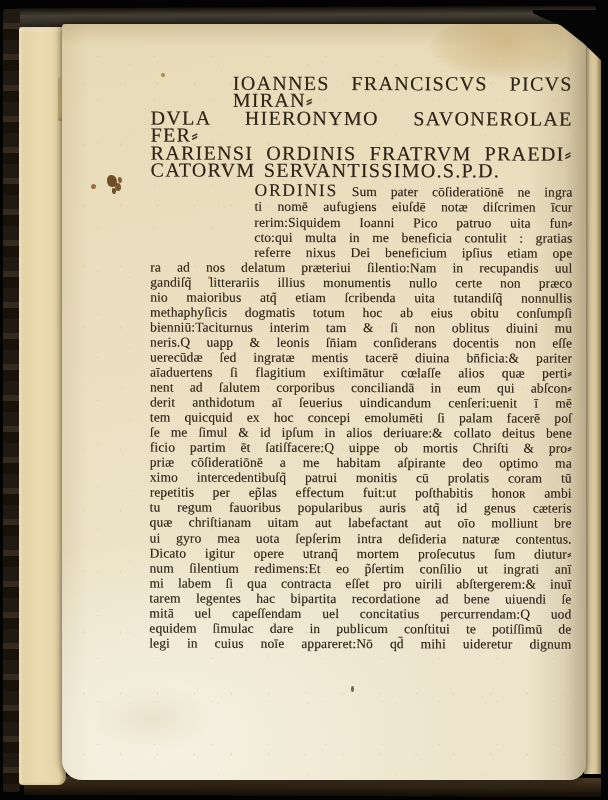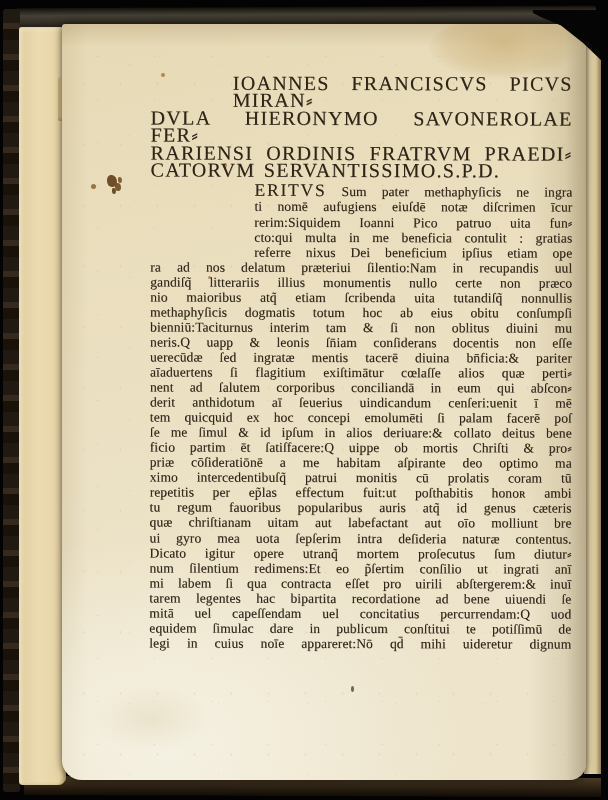--- a/index.html
+++ b/index.html
@@ -104,21 +104,21 @@
 
     <div class="textblock">
       <div class="heading">
         <div class="h-line h1">IOANNES FRANCISCVS PICVS MIRAN⸗</div>
         <div class="h-line">DVLA HIERONYMO SAVONEROLAE FER⸗</div>
         <div class="h-line">RARIENSI ORDINIS FRATRVM PRAEDI⸗</div>
         <div class="h-line h4">CATORVM SERVANTISSIMO.S.P.D.</div>
       </div>
 
       <div class="body-text">
-        <div class="tline indented"><span class="drop-word">ERITVS</span> <span>Sum pater methaphyſicis ne ingra</span></div>
+        <div class="tline indented"><span class="drop-word">ORDINIS</span> <span>Sum pater cōſideratiōnē ne ingra</span></div>
         <div class="tline indented">ti nomē aufugiens eiuſdē notæ diſcrimen īcur</div>
           <div class="tline indented">rerim:Siquidem Ioanni Pico patruo uita fun⸗</div>
           <div class="tline indented">cto:qui multa in me beneficia contulit : gratias</div>
           <div class="tline indented">referre nixus Dei beneficium ipſius etiam ope</div>
         <div class="tline">ra ad nos delatum præteriui ſilentio:Nam in recupandis uul</div>
           <div class="tline">gandiſq̃ litterariis illius monumentis nullo certe non præco</div>
           <div class="tline">nio maioribus atq̃ etiam ſcribenda uita tutandiſq̃ nonnullis</div>
           <div class="tline">methaphyſicis dogmatis totum hoc ab eius obitu conſumpſi</div>
           <div class="tline">bienniū:Taciturnus interim tam &amp; ſi non oblitus diuini mu</div>
           <div class="tline">neris.Q uapp &amp; leonis ſn̄iam conſiderans docentis non eſſe</div>

